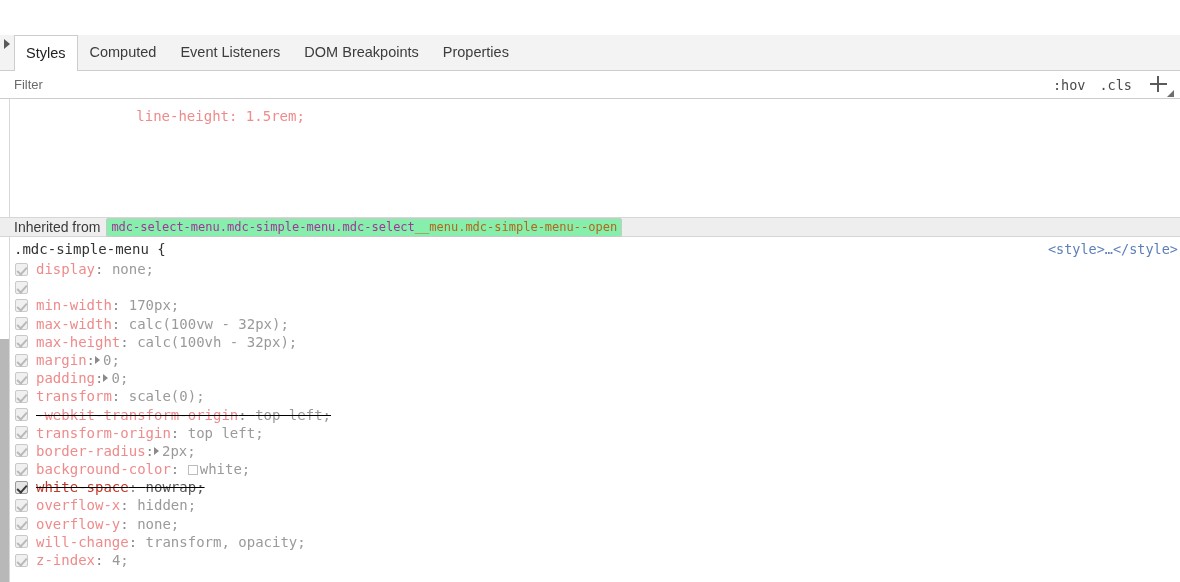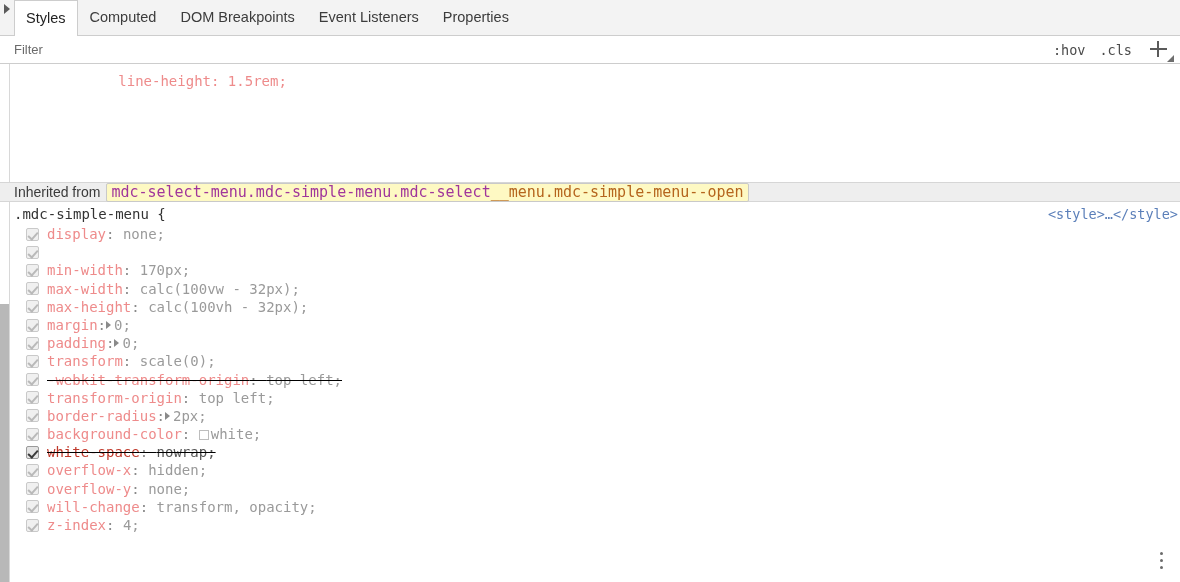--- a/index.html
+++ b/index.html
@@ -26,20 +26,21 @@
 
   
   .tabbar {
     position: relative;
     height: 36px;
     background: #f3f3f3;
     border-bottom: 1px solid #cdcdcd;
     display: flex;
     align-items: stretch;
     box-sizing: border-box;
+    margin-top: 35px;
   }
   .tabbar-gutter {
     width: 14px;
     display: flex;
     align-items: flex-start;
     justify-content: center;
     padding-top: 3px;
     box-sizing: border-box;
   }
   .collapse-arrow {
@@ -199,26 +200,26 @@
     box-sizing: border-box;
   }
   .inherited-label {
     font-family: "Liberation Sans", sans-serif;
     font-size: 14px;
     color: #3a3a3a;
     margin-left: 14px;
   }
   .inherited-chip {
     margin-left: 6px;
-    background: #fef9c3;
+    background: #86efac;
     border: 1px solid #c9c9c9;
     border-radius: 2px;
     padding: 0px 4px 1px 4px;
     font-family: "DejaVu Sans Mono", monospace;
-    font-size: 15px;
+    font-size: 12px;
     color: #c0392b;
     white-space: pre;
     line-height: 16px;
   }
   .chip-pink { color: #a0369b; }
   .chip-orange { color: #b5651d; }
 
   
   .rule-header {
     position: absolute;
@@ -250,21 +251,21 @@
     left: 0;
     top: 161px;
     width: 1180px;
   }
   .decl {
     position: relative;
     height: 18.2px;
     display: flex;
     align-items: center;
     white-space: pre;
-    padding-left: 26px;
+    padding-left: 15px;
     box-sizing: border-box;
   }
   .decl-text { white-space: pre; line-height: 18.2px; }
 
   .cb {
     position: relative;
     display: inline-block;
     width: 13px;
     height: 13px;
     border: 1px solid #c9c9c9;
@@ -335,24 +336,24 @@
       <div class="collapse-arrow"></div>
     </div>
     <div class="tabs">
       <div class="tab selected">
           <span>Styles</span>
         </div>
       <div class="tab">
           <span>Computed</span>
         </div>
       <div class="tab">
+          <span>Event Listeners</span>
+        </div>
+      <div class="tab">
           <span>DOM Breakpoints</span>
-        </div>
-      <div class="tab">
-          <span>Event Listeners</span>
         </div>
       <div class="tab">
           <span>Properties</span>
         </div>
     </div>
   </div>
 
   <div class="filterbar">
     <input class="filter-input" type="text" placeholder="Filter" style="">
     <div class="filter-actions">
@@ -366,21 +367,21 @@
     </div>
   </div>
 
   <div class="styles-pane">
 
     <div class="left-scrollbar"></div>
     <div class="left-rail"></div>
 
     <div class="clipped-rule">
       <div class="inner">
-        <div class="line" style="padding-left:34px;">
+        <div class="line" style="padding-left:52px;">
           <span class="prop-name">line-height: 1.5rem;</span>
         </div>
         <div class="line" style="padding-left:40px;">
           
         </div>
 
       </div>
     </div>
 
     <div class="inherited">

